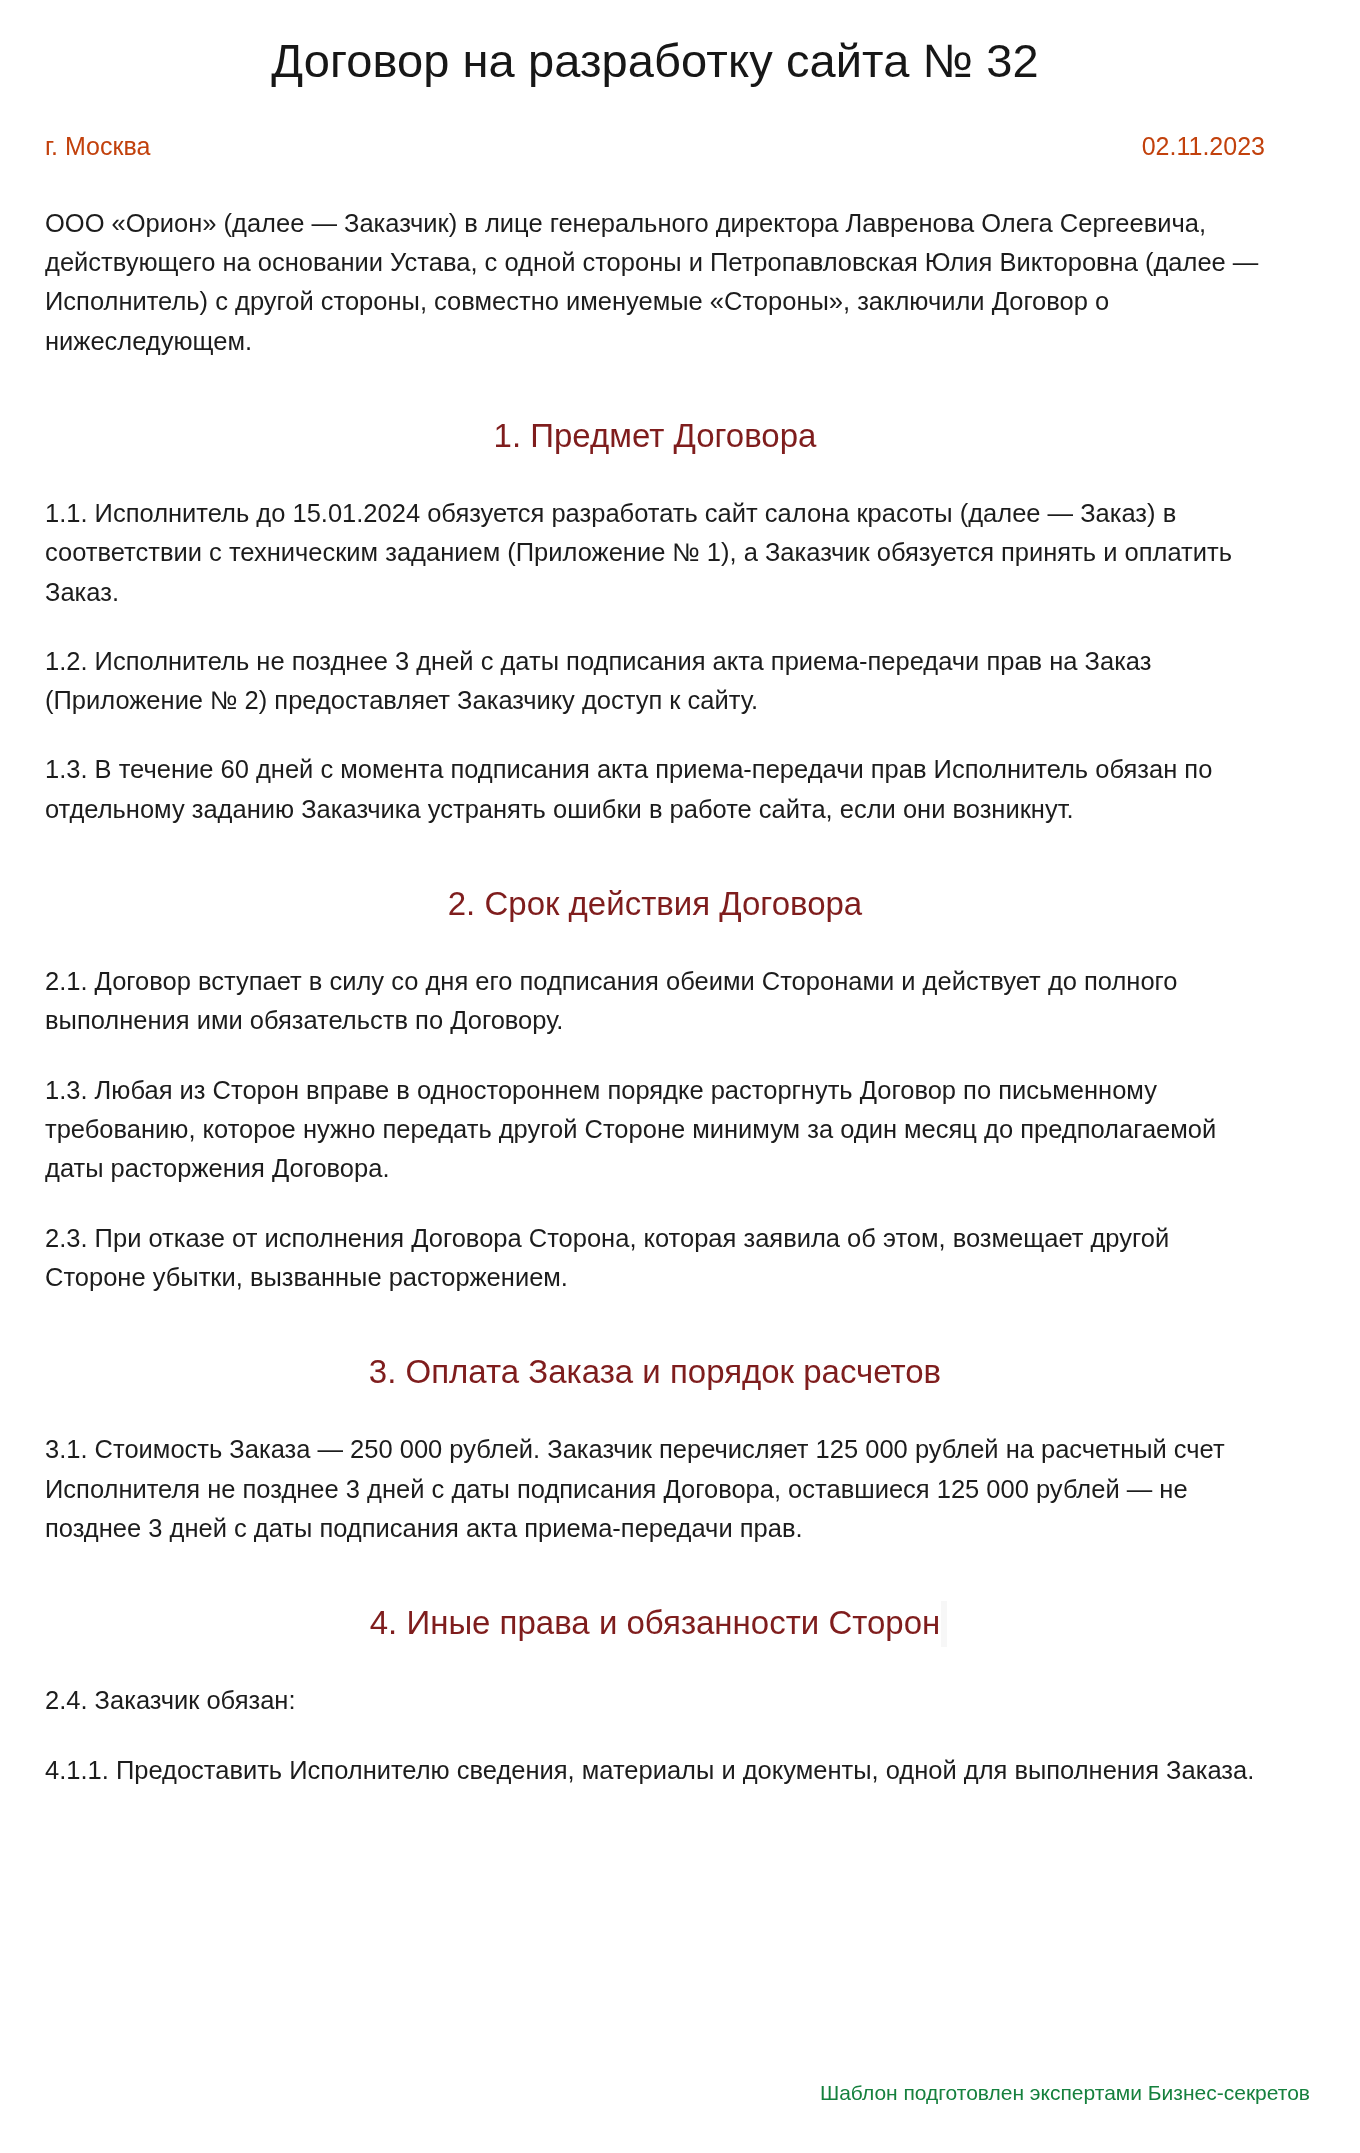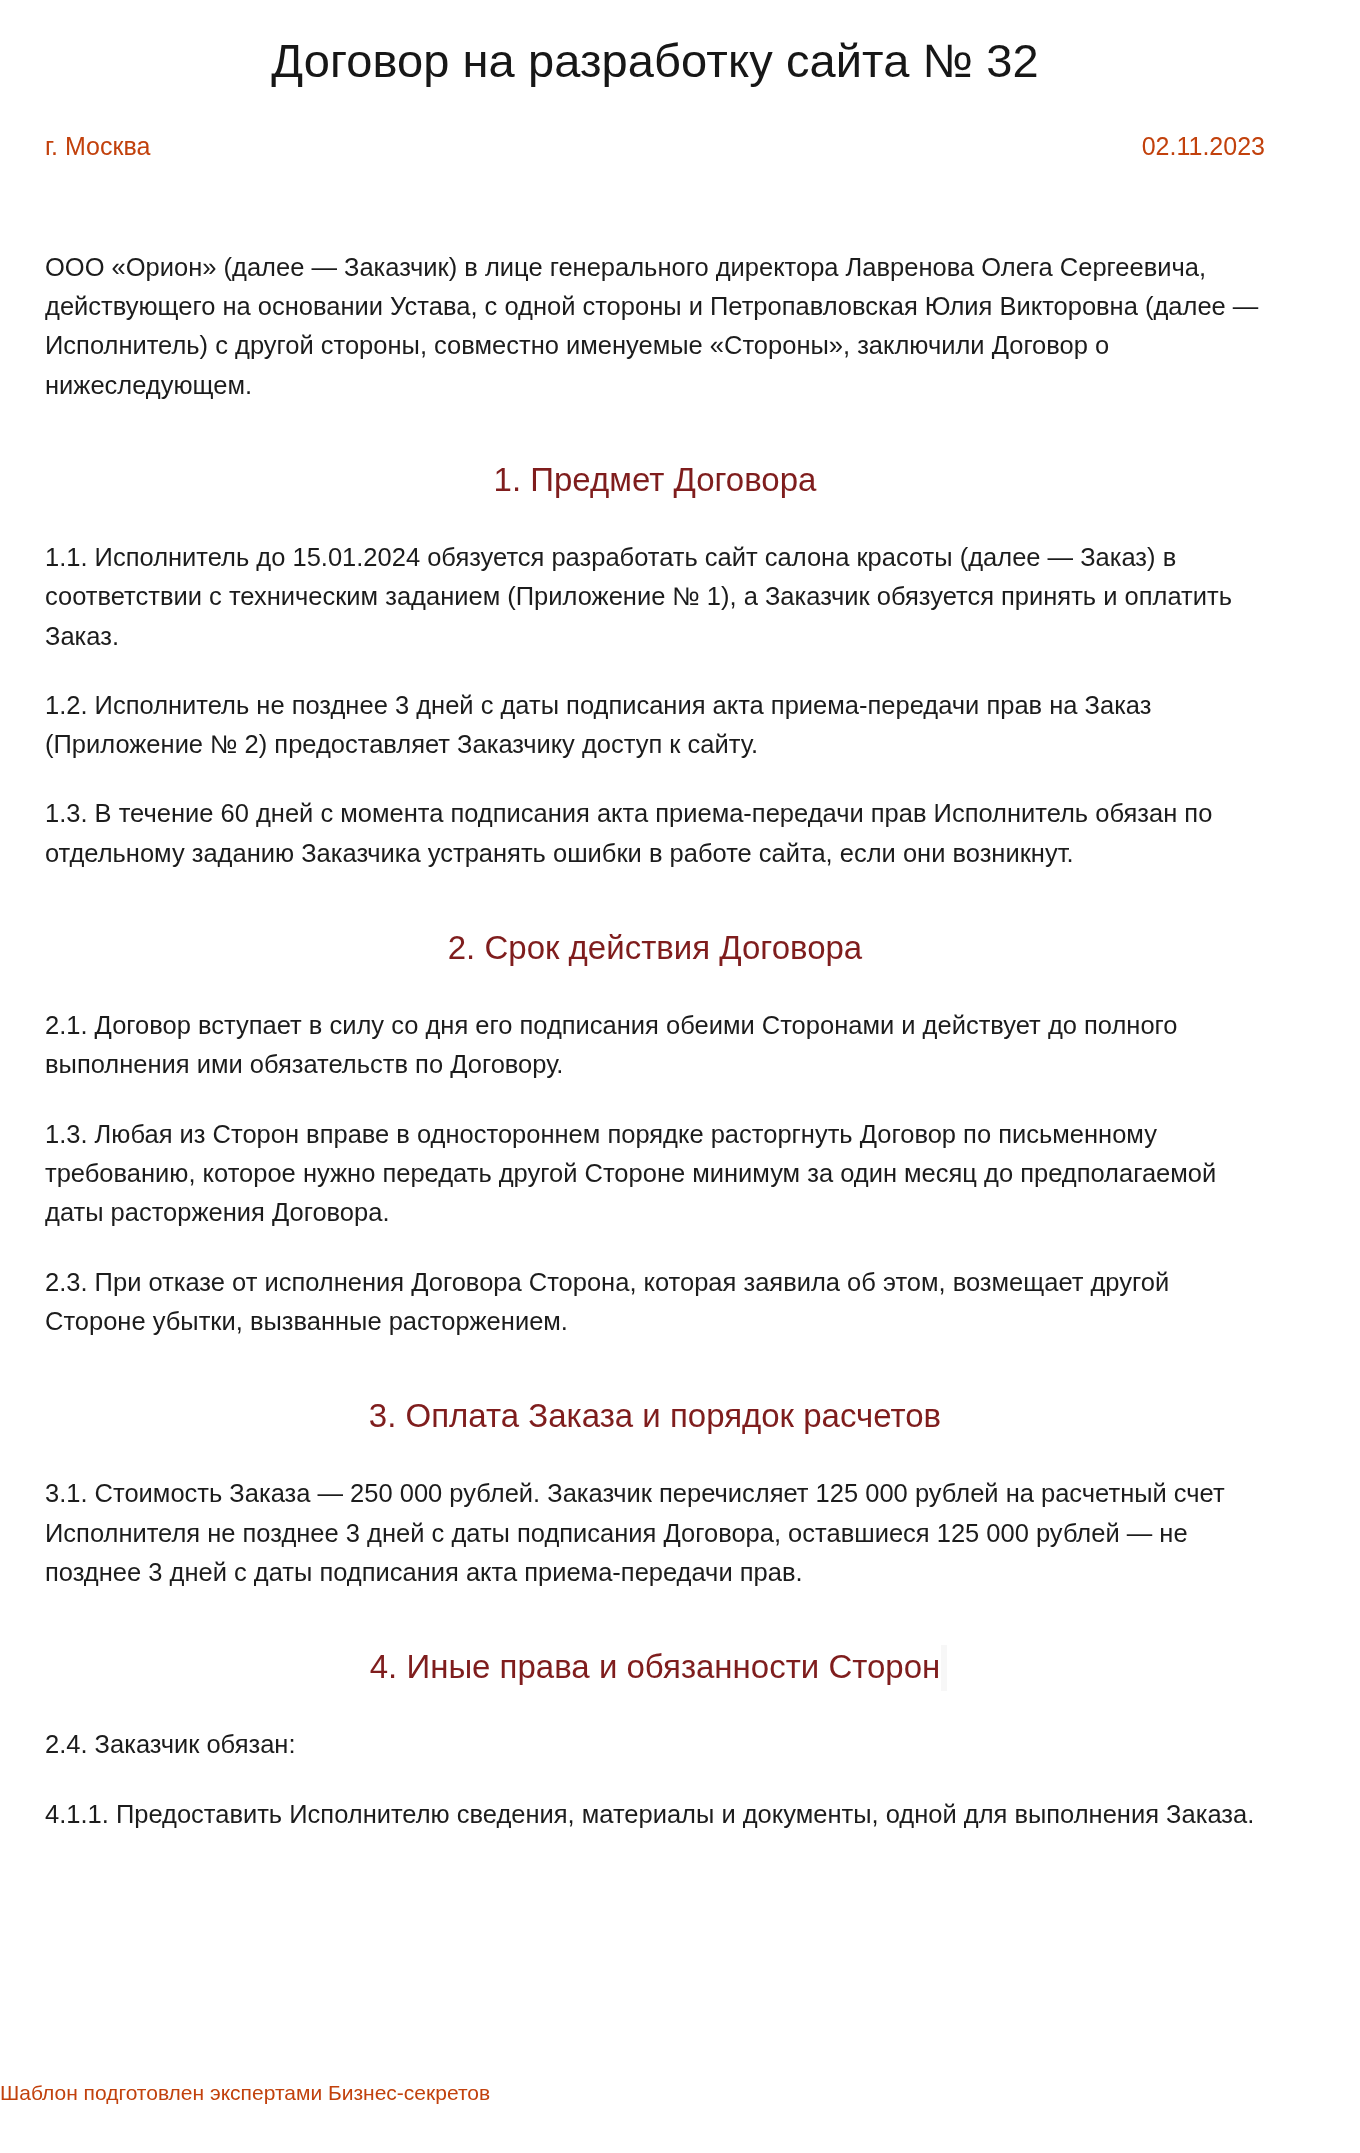--- a/index.html
+++ b/index.html
@@ -46,21 +46,21 @@
     margin-top: 42px;
     font-size: 25px;
     line-height: 1.35;
     color: #c2410c;
   }
   .meta-city { text-align: left; }
   .meta-date { text-align: right; }
 
   
   .body-block {
-    margin-top: 84px;
+    margin-top: 40px;
   }
 
   p.para {
     font-size: 25.5px;
     line-height: 1.54;
     margin: 0 0 30px 0;
     color: #1c1c1c;
     text-align: left;
     max-width: 1222px;
   }
@@ -93,24 +93,24 @@
   }
 
   .clause-group { }
 
   
   .doc-footer {
     position: absolute;
     left: 0;
     right: 0;
     bottom: 46px;
-    text-align: left;
+    text-align: right;
     font-size: 21px;
     line-height: 1.4;
-    color: #c2410c;
+    color: #15803d;
     padding-right: 50px;
   }
 </style>
 </head>
 <body>
 
 <div class="page">
 
   <h1 class="doc-title">Договор на разработку сайта № 32</h1>
 

